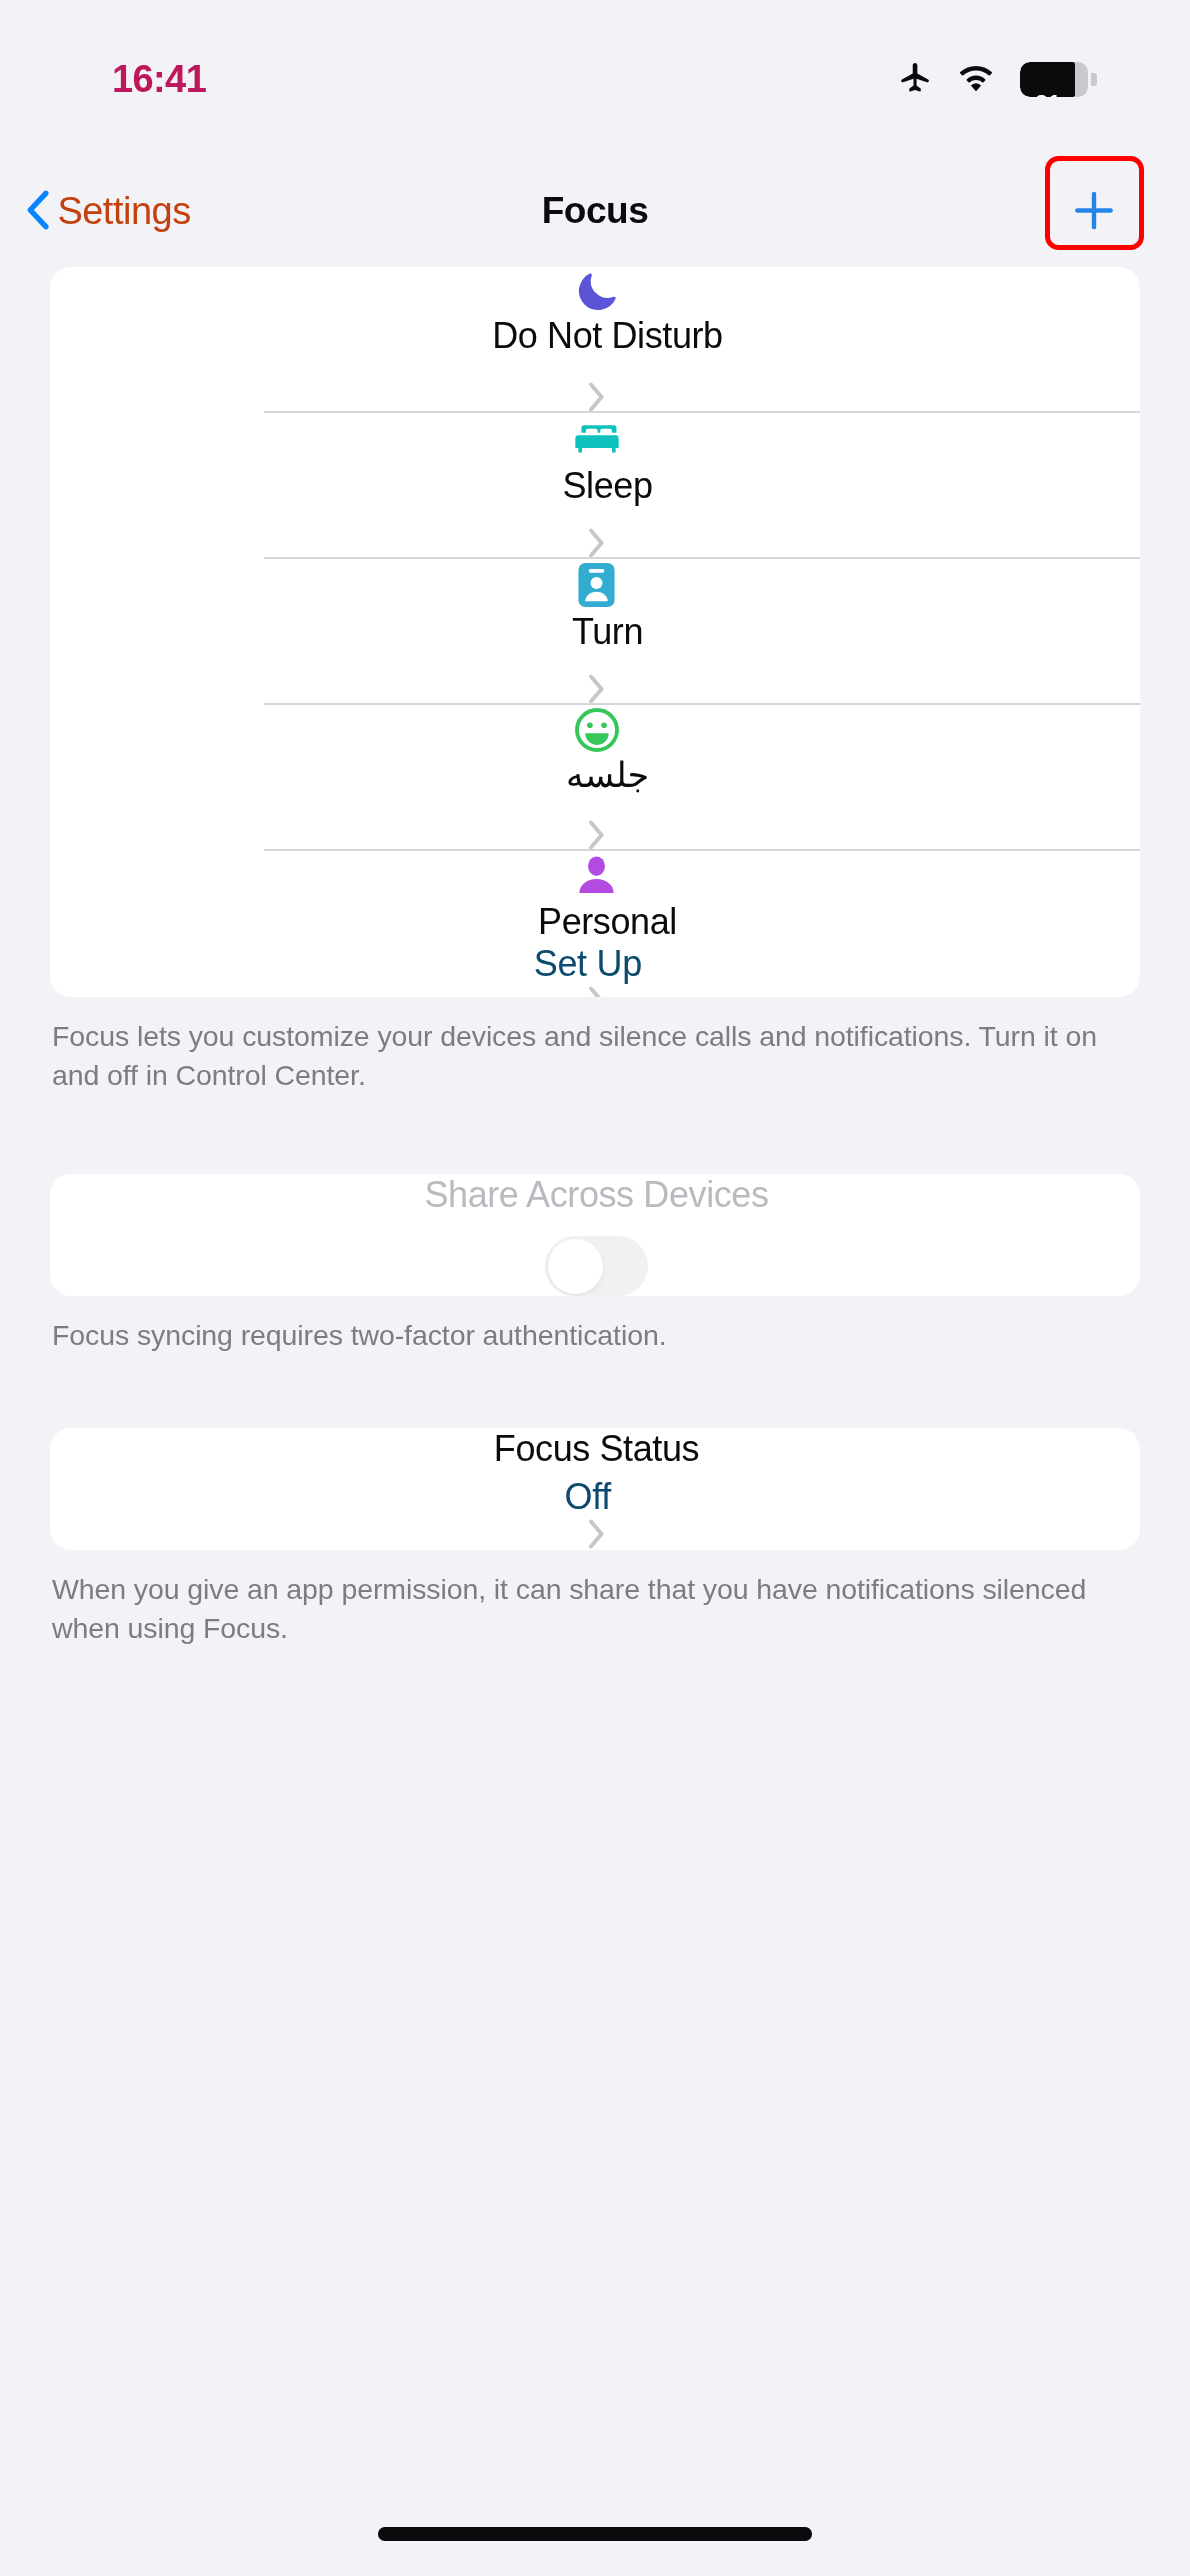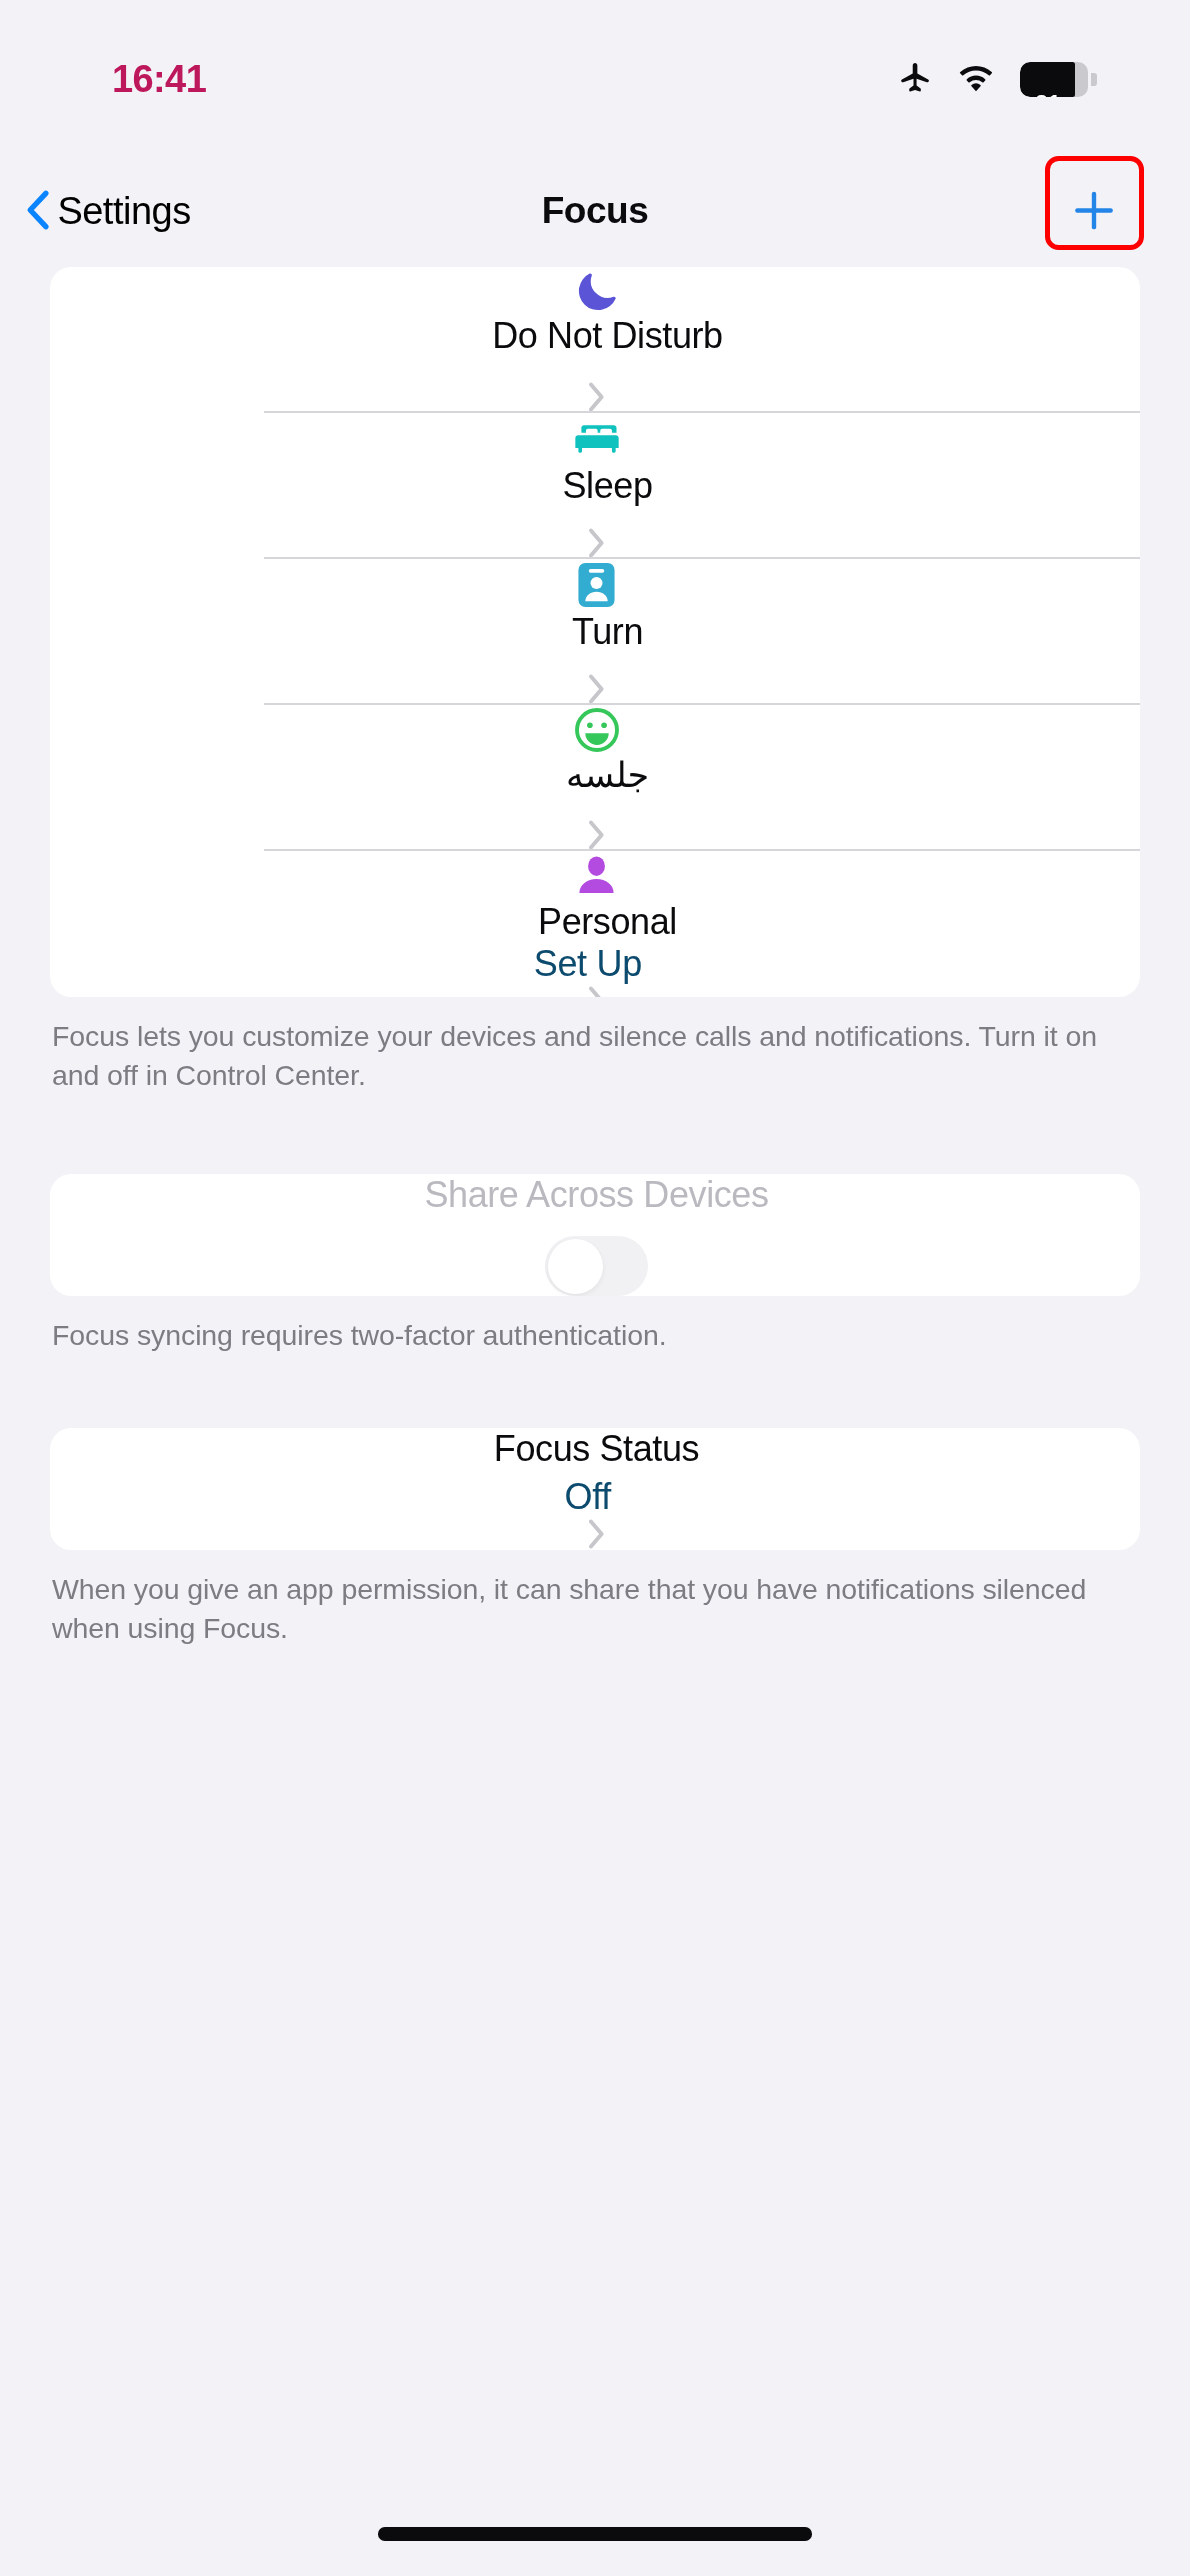--- a/index.html
+++ b/index.html
@@ -105,21 +105,21 @@
     left: 25px;
     top: 50%;
     transform: translateY(-50%);
     display: flex;
     align-items: center;
     gap: 7.4px;
     cursor: pointer;
   }
   .nav-back-label {
     font-size: 38px;
-    color: #000000;
+    color: #c2410c;
     letter-spacing: -0.5px;
   }
 
   .nav-title {
     position: absolute;
     left: 50%;
     top: 50%;
     transform: translate(-50%, -50%);
     font-size: 37px;
     font-weight: 700;

